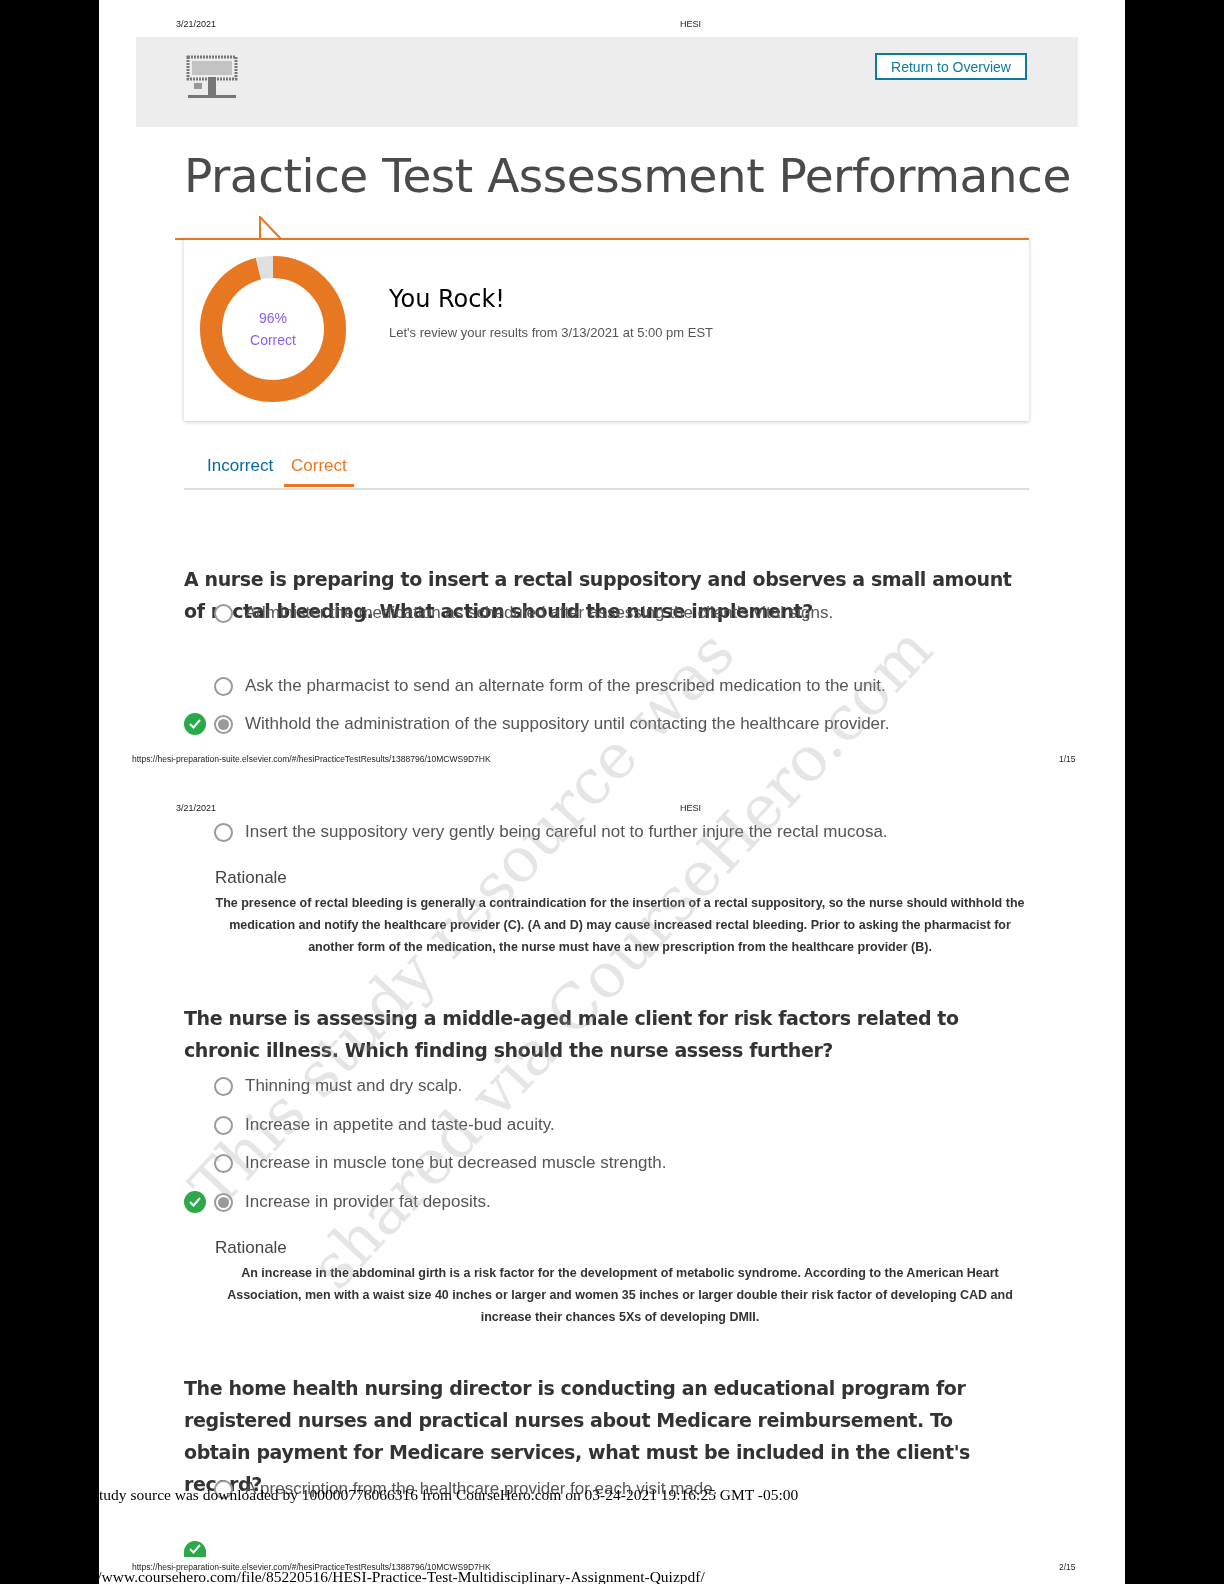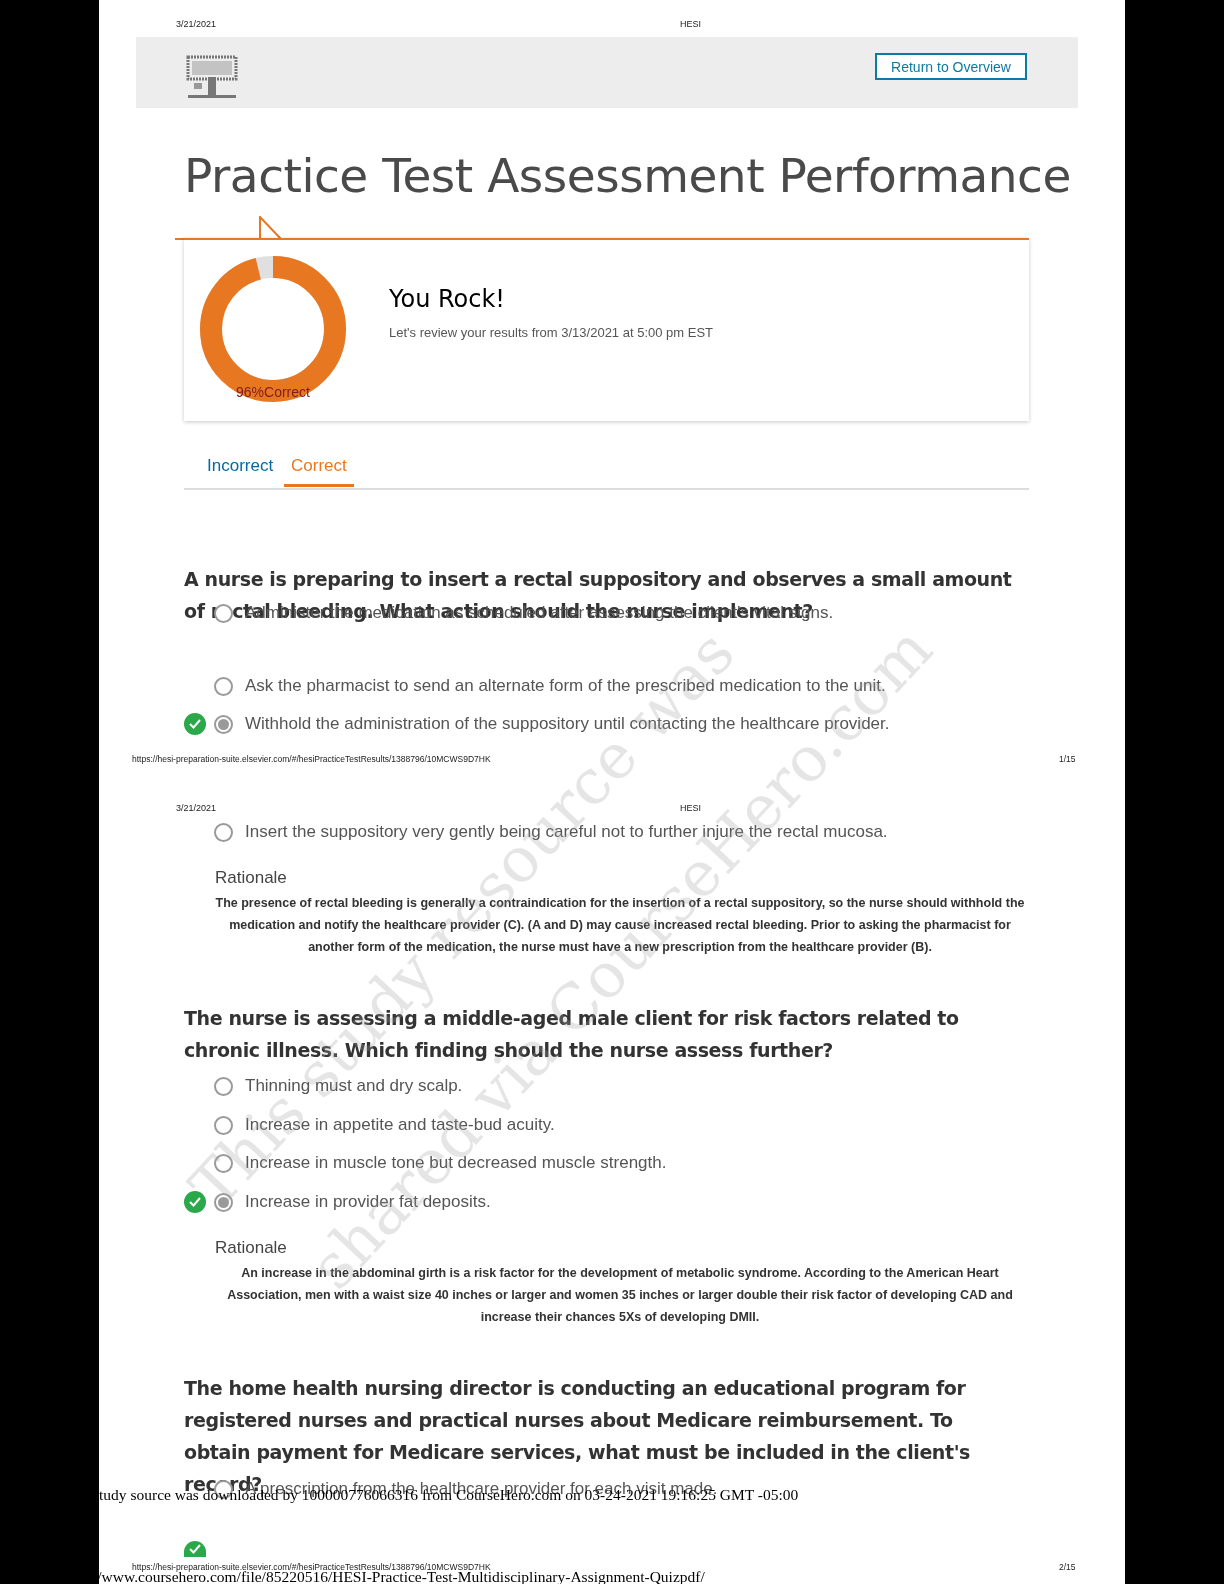--- a/index.html
+++ b/index.html
@@ -8,21 +8,21 @@
     background: #000;
     font-family: "DejaVu Sans", sans-serif;
   }
   .page {
     position: absolute; left: 99px; top: 0; width: 1026px; height: 1584px;
     background: #fff; overflow: hidden;
   }
   .abs { position: absolute; }
   .print-hdr { font-family: "Liberation Sans", sans-serif; font-size: 9px; color: #222; margin-left: 44px; }
   .topbar {
-    position: absolute; left: 37px; top: 37px; width: 942px; height: 71px;
+    position: absolute; left: 37px; top: 37px; width: 942px; height: 90px;
     background: #ededed;
   }
   .logo { position: absolute; left: 48px; top: 16px; width: 56px; height: 48px; }
   .return-btn {
     position: absolute; left: 739px; top: 16px; width: 152px; height: 27px;
     border: 2px solid #0c7ba1; background: #fff; color: #0c7ba1;
     font-family: "Liberation Sans", sans-serif; font-size: 14px;
     display: flex; align-items: center; justify-content: center; box-sizing: border-box;
   }
   .page-title {
@@ -31,22 +31,22 @@
   }
   .card {
     position: absolute; left: 85px; top: 238px; width: 845px; height: 181px;
     background: #fff; box-shadow: 0 1px 4px rgba(0,0,0,0.22);
     border-top: 2px solid #e87722;
   }
   .card-tab { position: absolute; left: 76px; top: 216px; }
   .donut { position: absolute; left: 15px; top: 15px; width: 148px; height: 148px; }
   .donut-label {
     position: absolute; left: 15px; top: 15px; width: 148px; height: 148px;
-    display: flex; flex-direction: row; align-items: flex-end; justify-content: center;
-    font-family: "Liberation Sans", sans-serif; font-size: 14px; color: #7f1d1d; line-height: 22px;
+    display: flex; flex-direction: column; align-items: center; justify-content: center;
+    font-family: "Liberation Sans", sans-serif; font-size: 14px; color: #8b5cf6; line-height: 22px;
   }
   .you-rock {
     position: absolute; left: 205px; top: 45px; font-size: 24px; color: #000000;
     font-family: "DejaVu Sans", sans-serif;
   }
   .review-sub {
     position: absolute; left: 205px; top: 85px; font-size: 13px; color: #555;
     font-family: "Liberation Sans", sans-serif;
   }
   .tabs {

